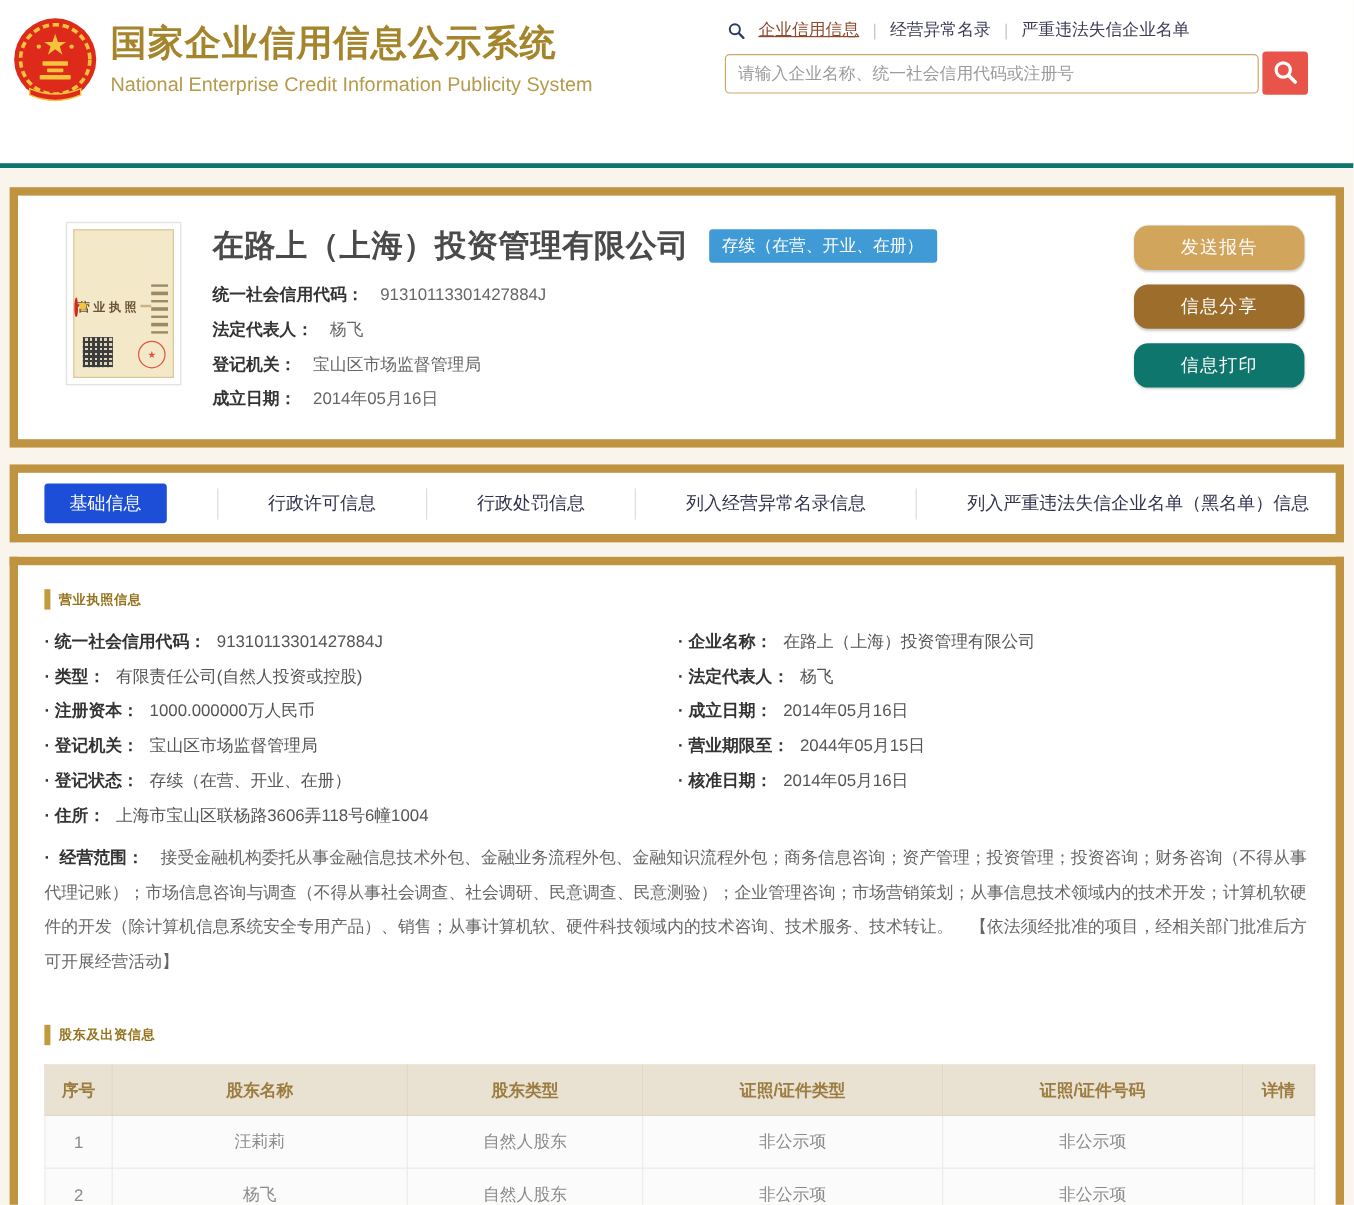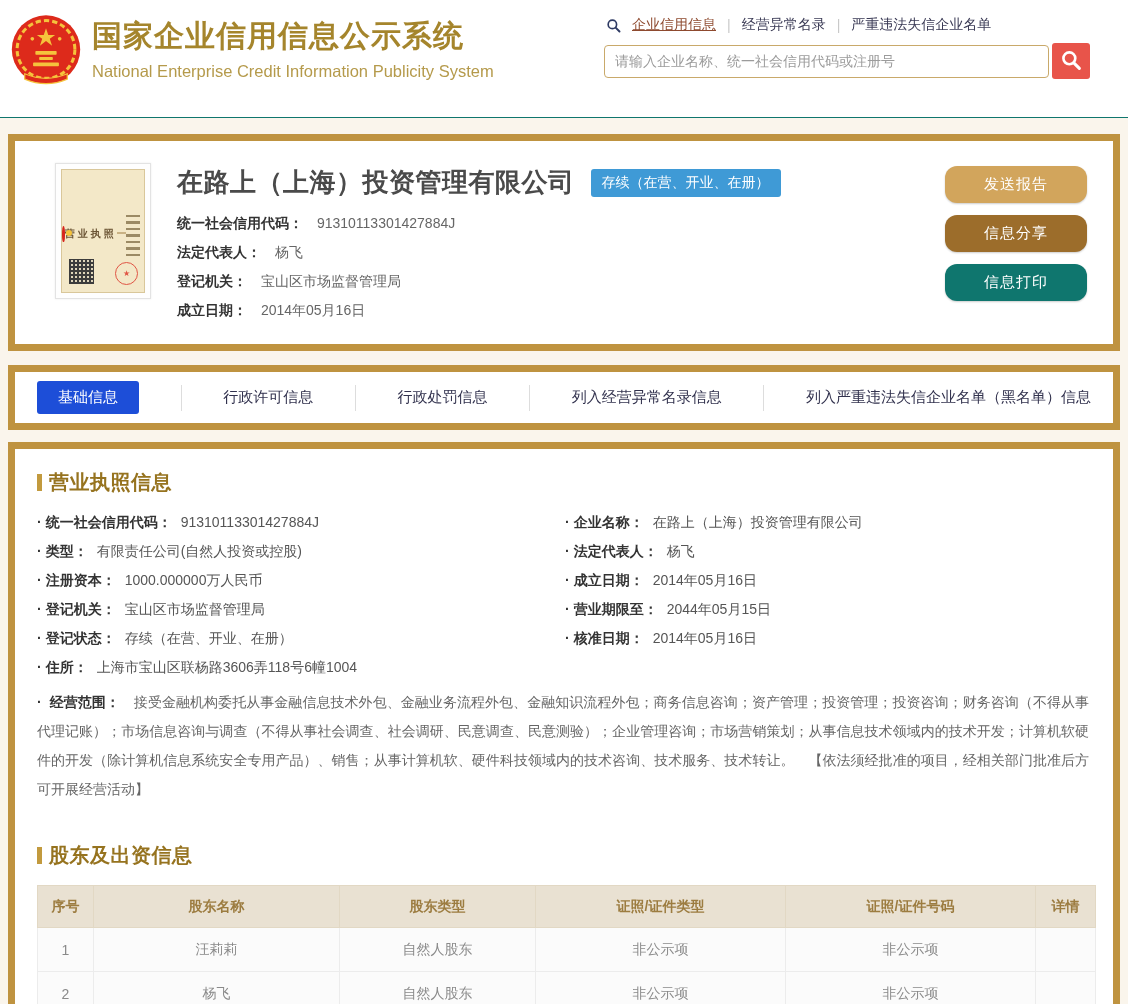--- a/index.html
+++ b/index.html
@@ -4,21 +4,21 @@
 <style>
   * { box-sizing: border-box; }
   html,body { margin:0; padding:0; }
   body {
     width:1128px; height:1004px; overflow:hidden;
     background:#faf5ec;
     font-family:"Liberation Sans","DejaVu Sans",sans-serif;
   }
 
   
-  .site-header { position:relative; height:118px; background:#fff; border-bottom:1px solid #0f766e; }
+  .site-header { position:relative; height:140px; background:#fff; border-bottom:4px solid #0f766e; }
   .logo { position:absolute; left:8px; top:12px; width:76px; height:78px; }
   .titles { position:absolute; left:92px; top:16px; }
   .site-title { font-size:30px; font-weight:bold; color:#a5852c; letter-spacing:1px; }
   .site-subtitle { font-size:16.5px; color:#b59a4b; margin-top:5px; }
 
   .header-right { position:absolute; left:604px; top:16px; width:486px; }
   .top-nav { display:flex; align-items:center; font-size:14px; gap:11px; padding-left:2px; }
   .nav-search-icon { width:15px; height:15px; color:#2e3a63; display:inline-flex; }
   .nav-link { color:#3a3a55; text-decoration:none; cursor:pointer; }
   .nav-link.active { color:#8e4a2f; text-decoration:underline; }
@@ -77,21 +77,21 @@
   .tabbar { margin-top:14px; display:flex; align-items:center; justify-content:space-between; padding:9px 22px; }
   .tab { font-size:15px; color:#32324e; cursor:pointer; white-space:nowrap; }
   .tab.active { background:#1d4ed8; color:#fff; padding:7px 21px; border-radius:3px; }
   .tab-sep { width:1px; height:26px; background:#ddd; flex:0 0 auto; }
 
   
   .main-card { margin-top:12px; border-bottom:none; padding:20px 20px 0 22px; min-height:594px; }
 
   .section-title { display:flex; align-items:center; gap:7px; }
   .section-title .bar { width:5px; height:17px; background:#c29a3e; }
-  .section-title .txt { font-size:20px; font-weight:bold; color:#96731f; letter-spacing:0.5px; }
+  .section-title .txt { font-size:11px; font-weight:bold; color:#96731f; letter-spacing:0.5px; }
 
   .fields { display:flex; margin-top:18px; }
   .fcol { width:50%; }
   .frow { font-size:14px; margin-bottom:13px; white-space:nowrap; line-height:16px; }
   .frow::before { content:"·"; color:#333; font-weight:bold; margin-right:4px; }
   .frow .fvalue { margin-left:9px; color:#555; }
 
   .scope { font-size:14px; line-height:29px; color:#444; text-align:justify; margin:0 4px 0 0; }
   .scope::before { content:"·"; color:#333; font-weight:bold; margin-right:4px; }
 

